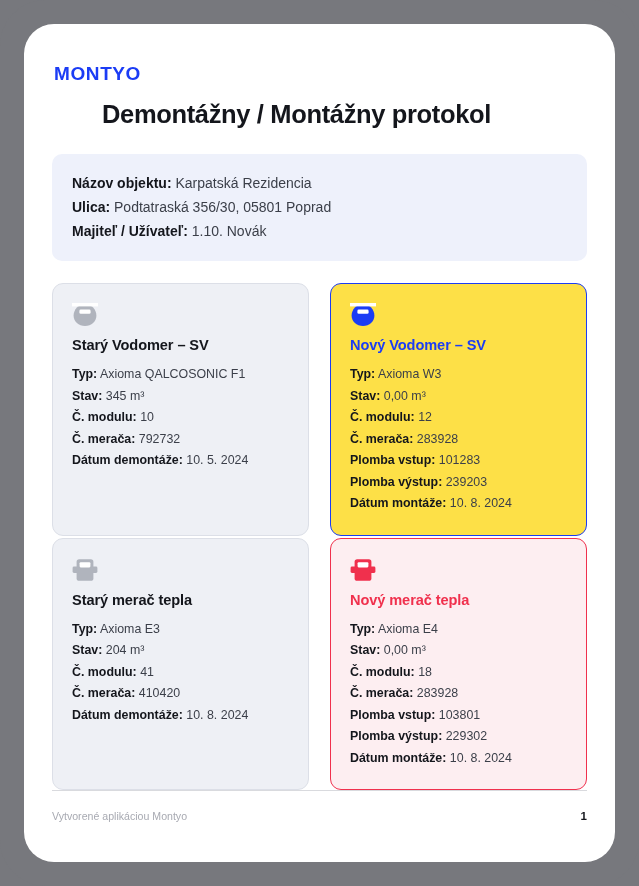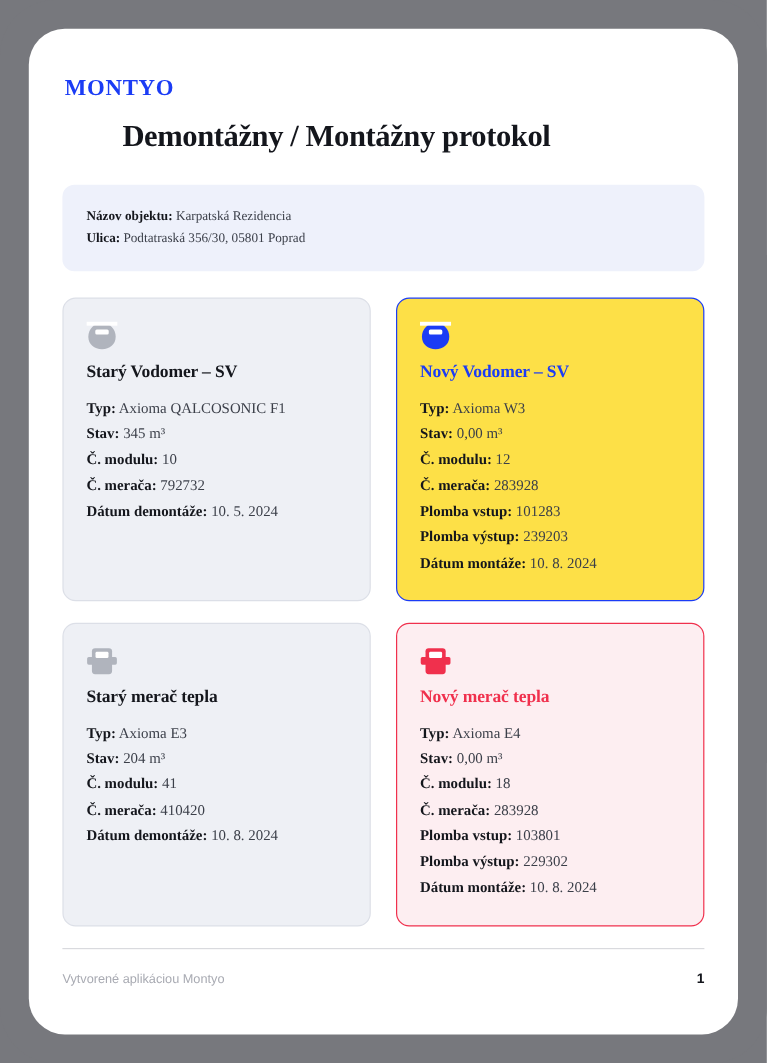--- a/index.html
+++ b/index.html
@@ -36,21 +36,20 @@
     border-radius: 30px;
     overflow: hidden;
   }
 
   #page-inner {
     position: absolute;
     left: 0; top: 0;
     width: 591px;
     height: 838px;
     padding: 40px 28px 0 28px;
-    font-family: Liberation Serif, serif;
   }
 
   
   #brand-logo {
     font-size: 19px;
     font-weight: bold;
     letter-spacing: 0.6px;
     color: #1b3cf5;
     line-height: 1;
     margin-bottom: 16px;
@@ -69,35 +68,35 @@
   }
 
   
   #object-info {
     background: #eef1fb;
     border-radius: 10px;
     padding: 17px 20px 18px 20px;
     margin-bottom: 22px;
   }
   .info-row {
-    font-size: 11px;
+    font-size: 14px;
     color: #3b3f49;
     line-height: 1.72;
     white-space: nowrap;
   }
   .info-row .lbl {
     font-weight: bold;
     color: #14161c;
   }
 
   
   #cards-grid {
     display: grid;
     grid-template-columns: 1fr 1fr;
-    gap: 18px 21px;
+    gap: 2px 21px;
   }
 
   .device-card {
     border-radius: 11px;
     padding: 19px 19px 20px 19px;
     min-height: 222px;
   }
   .device-card.tone-old {
     background: #eef0f5;
     border: 1px solid #dcdfe7;
@@ -174,20 +173,21 @@
   <div id="page-sheet">
     <div id="page-inner">
 
       <div id="brand-logo">MONTYO</div>
 
       <h1 id="doc-title">Demontážny / Montážny protokol</h1>
 
       <div id="object-info">
           <div class="info-row"><span class="lbl">Názov objektu:</span> <span>Karpatská Rezidencia</span></div>
           <div class="info-row"><span class="lbl">Ulica:</span> <span>Podtatraská 356/30, 05801 Poprad</span></div>
+          <div class="info-row"><span class="lbl">Majiteľ / Užívateľ:</span> <span>1.10. Novák</span></div>
         </div>
 
       <div id="cards-grid">
           <div class="device-card tone-old">
             <svg class="card-icon" viewBox="0 0 26 24" xmlns="http://www.w3.org/2000/svg">
               <path d="M13 1.2 C6.6 1.2 1.6 6.3 1.6 12.6 C1.6 18.9 6.6 23 13 23 C19.4 23 24.4 18.9 24.4 12.6 C24.4 6.3 19.4 1.2 13 1.2 Z" fill="#b0b4bd"></path>
               <rect x="0" y="0" width="26" height="3.4" fill="#ffffff"></rect>
               <rect x="7.4" y="6.6" width="11.2" height="4.2" rx="1.3" fill="#ffffff"></rect>
             </svg>
             <div class="card-title">Starý Vodomer – SV</div>

